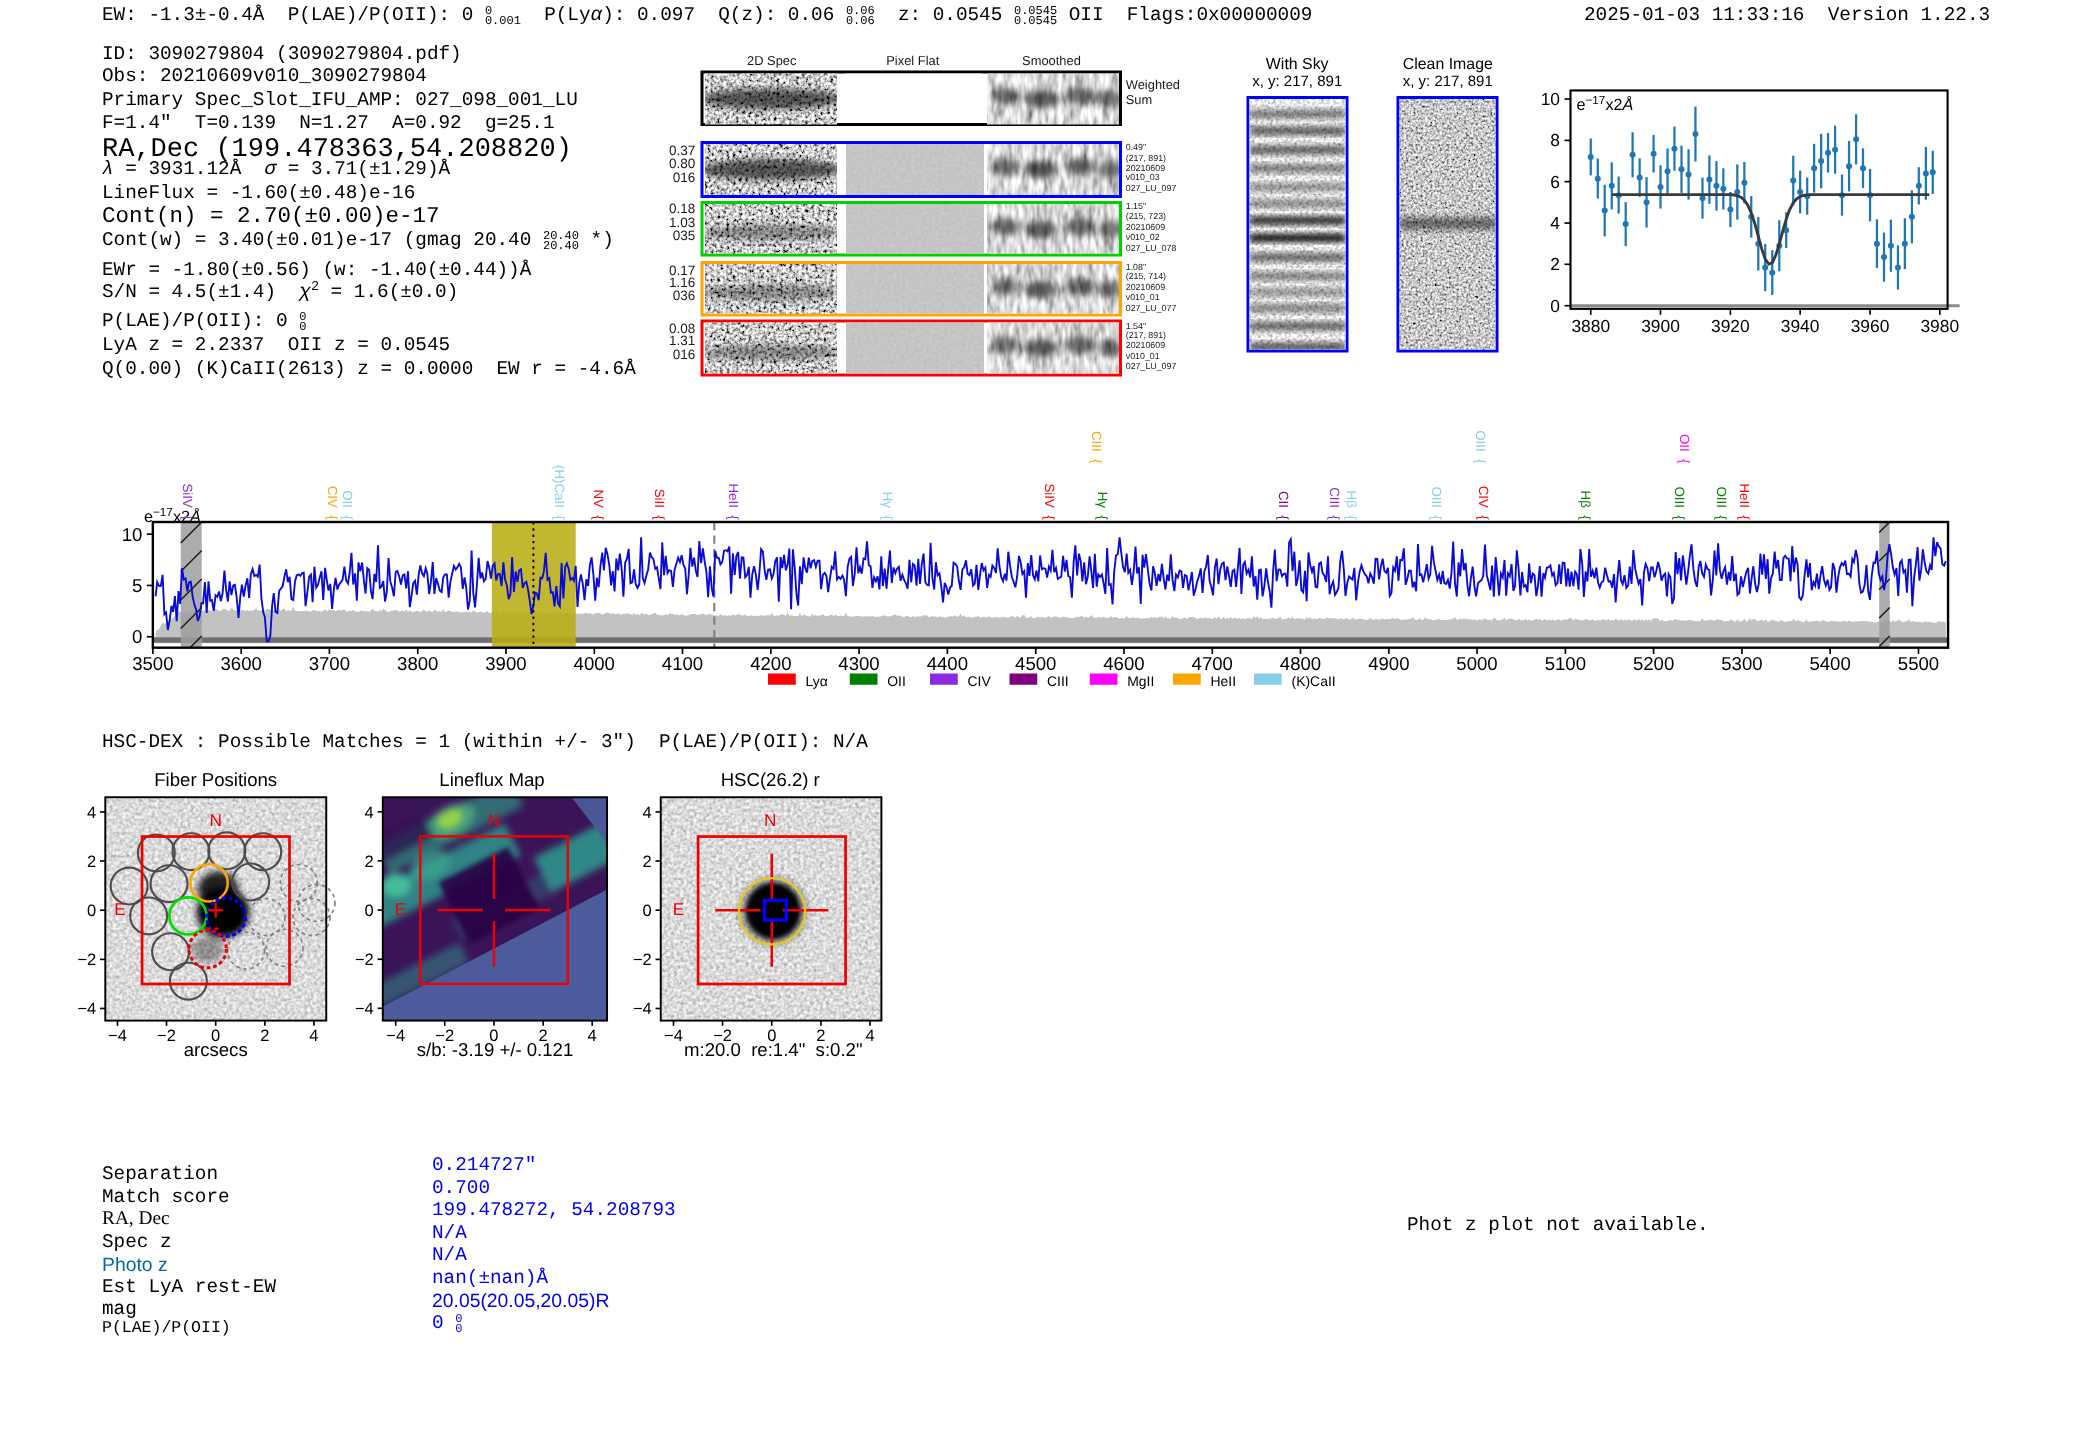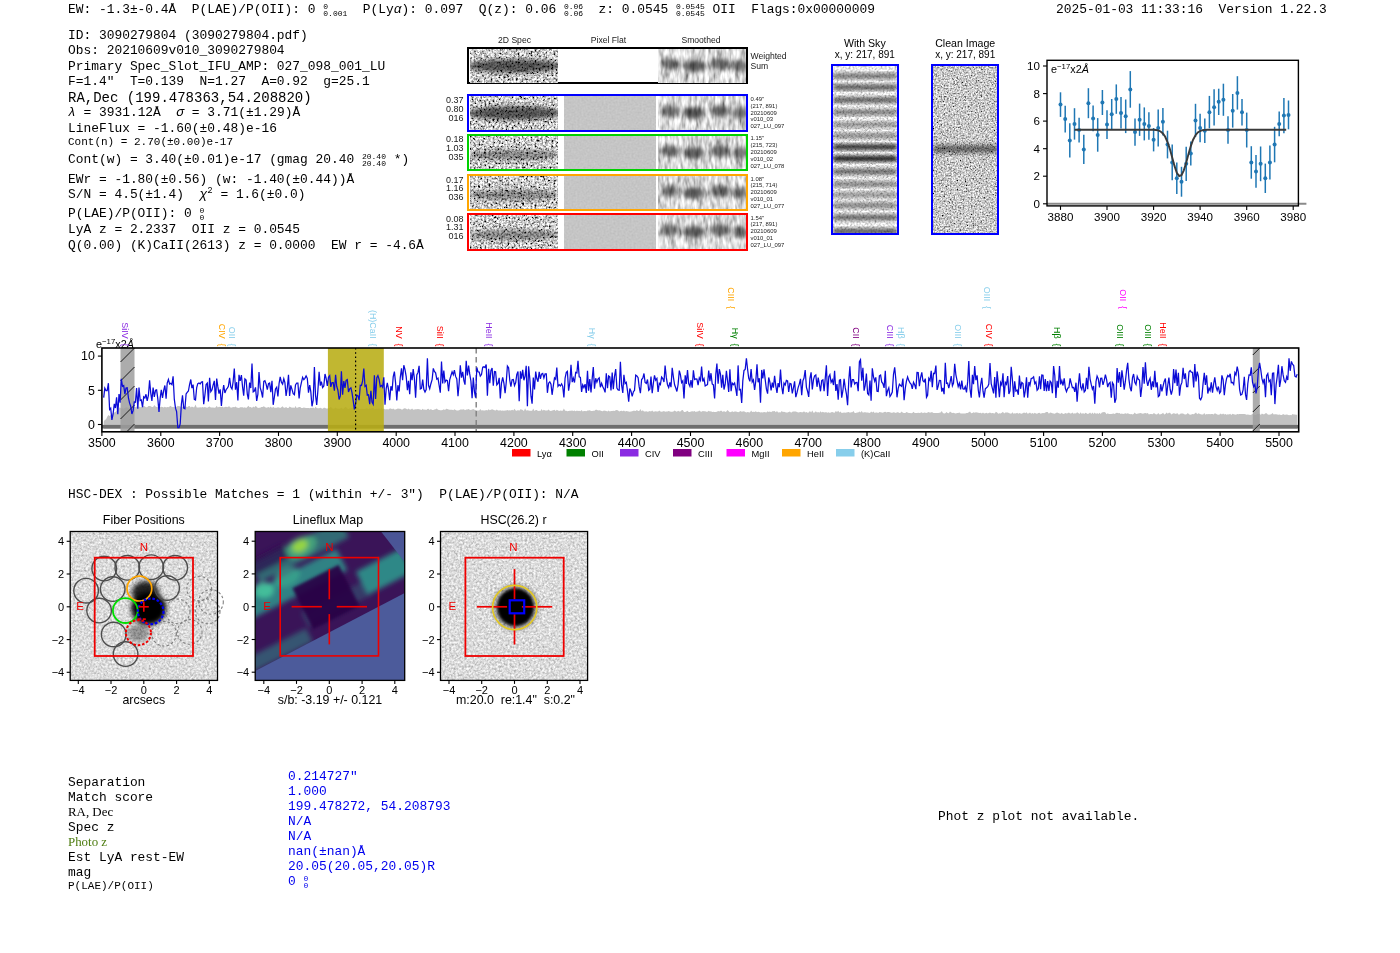--- a/index.html
+++ b/index.html
@@ -5,24 +5,24 @@
 body{width:1400px;height:953px;position:relative;overflow:hidden;}
 .abs{position:absolute;}
 div{line-height:1.18;}
 </style></head><body>
 <div class="abs" style="left:68px;top:2px;font-family:'Liberation Mono',monospace;font-size:12.9px;color:#000;white-space:pre;">EW: -1.3±-0.4Å  P(LAE)/P(OII): 0 <span style="display:inline-block;vertical-align:-3px;font-size:8.0px;line-height:6.8px;letter-spacing:0">0<br>0.001</span>  P(Ly<i>α</i>): 0.097  Q(z): 0.06 <span style="display:inline-block;vertical-align:-3px;font-size:8.0px;line-height:6.8px;letter-spacing:0">0.06<br>0.06</span>  z: 0.0545 <span style="display:inline-block;vertical-align:-3px;font-size:8.0px;line-height:6.8px;letter-spacing:0">0.0545<br>0.0545</span> OII  Flags:0x00000009</div>
 <div class="abs" style="left:1056px;top:2px;font-family:'Liberation Mono',monospace;font-size:12.9px;color:#000;white-space:pre;">2025-01-03 11:33:16  Version 1.22.3</div>
 <div class="abs" style="left:68px;top:27.5px;font-family:'Liberation Mono',monospace;font-size:12.9px;color:#000;white-space:pre;">ID: 3090279804 (3090279804.pdf)</div>
 <div class="abs" style="left:68px;top:43.0px;font-family:'Liberation Mono',monospace;font-size:12.9px;color:#000;white-space:pre;">Obs: 20210609v010_3090279804</div>
 <div class="abs" style="left:68px;top:58.5px;font-family:'Liberation Mono',monospace;font-size:12.9px;color:#000;white-space:pre;">Primary Spec_Slot_IFU_AMP: 027_098_001_LU</div>
 <div class="abs" style="left:68px;top:74.0px;font-family:'Liberation Mono',monospace;font-size:12.9px;color:#000;white-space:pre;">F=1.4"  T=0.139  N=1.27  A=0.92  g=25.1</div>
-<div class="abs" style="left:68px;top:89.5px;font-family:'Liberation Mono',monospace;font-size:14px;color:#000;white-space:pre;">RA,Dec (199.478363,54.208820)</div>
+<div class="abs" style="left:68px;top:89.5px;font-family:'Liberation Mono',monospace;font-size:18px;color:#000;white-space:pre;">RA,Dec (199.478363,54.208820)</div>
 <div class="abs" style="left:68px;top:105.0px;font-family:'Liberation Mono',monospace;font-size:12.9px;color:#000;white-space:pre;"><i>λ</i> = 3931.12Å  <i>σ</i> = 3.71(±1.29)Å</div>
 <div class="abs" style="left:68px;top:120.8px;font-family:'Liberation Mono',monospace;font-size:12.9px;color:#000;white-space:pre;">LineFlux = -1.60(±0.48)e-16</div>
-<div class="abs" style="left:68px;top:136.3px;font-family:'Liberation Mono',monospace;font-size:11px;color:#000;white-space:pre;">Cont(n) = 2.70(±0.00)e-17</div>
+<div class="abs" style="left:68px;top:136.3px;font-family:'Liberation Mono',monospace;font-size:15px;color:#000;white-space:pre;">Cont(n) = 2.70(±0.00)e-17</div>
 <div class="abs" style="left:68px;top:152.0px;font-family:'Liberation Mono',monospace;font-size:12.9px;color:#000;white-space:pre;">Cont(w) = 3.40(±0.01)e-17 (gmag 20.40 <span style="display:inline-block;vertical-align:-3px;font-size:8.0px;line-height:6.8px;letter-spacing:0">20.40<br>20.40</span> *)</div>
 <div class="abs" style="left:68px;top:172px;font-family:'Liberation Mono',monospace;font-size:12.9px;color:#000;white-space:pre;">EWr = -1.80(±0.56) (w: -1.40(±0.44))Å</div>
 <div class="abs" style="left:68px;top:186.3px;font-family:'Liberation Mono',monospace;font-size:12.9px;color:#000;white-space:pre;">S/N = 4.5(±1.4)  <i>χ</i><sup style="font-size:9px">2</sup> = 1.6(±0.0)</div>
 <div class="abs" style="left:68px;top:205.5px;font-family:'Liberation Mono',monospace;font-size:12.9px;color:#000;white-space:pre;">P(LAE)/P(OII): 0 <span style="display:inline-block;vertical-align:-3px;font-size:8.0px;line-height:6.8px;letter-spacing:0">0<br>0</span></div>
 <div class="abs" style="left:68px;top:221.8px;font-family:'Liberation Mono',monospace;font-size:12.9px;color:#000;white-space:pre;">LyA z = 2.2337  OII z = 0.0545</div>
 <div class="abs" style="left:68px;top:237.5px;font-family:'Liberation Mono',monospace;font-size:12.9px;color:#000;white-space:pre;">Q(0.00) (K)CaII(2613) z = 0.0000  EW r = -4.6Å</div>
 <div class="abs" style="left:514.5px;top:34.5px;transform:translateX(-50%);font-family:'Liberation Sans',sans-serif;font-size:8.6px;color:#1a1a1a;white-space:pre;">2D Spec</div>
 <div class="abs" style="left:608.5px;top:34.5px;transform:translateX(-50%);font-family:'Liberation Sans',sans-serif;font-size:8.6px;color:#1a1a1a;white-space:pre;">Pixel Flat</div>
 <div class="abs" style="left:701.0px;top:34.5px;transform:translateX(-50%);font-family:'Liberation Sans',sans-serif;font-size:8.6px;color:#1a1a1a;white-space:pre;">Smoothed</div>
 <div class="abs" style="left:466.5px;top:46.5px;width:277.1px;height:33.6px;border:2.2px solid #000000;background:#fff"></div>
@@ -804,24 +804,24 @@
     <line x1="437.0" y1="541.3" x2="440.5" y2="541.3" stroke="#000" stroke-width="1.1"></line>
     <text x="434.5" y="545.3" font-family="'Liberation Sans',sans-serif" font-size="11.0" fill="#000" text-anchor="end">4</text>
 </svg>
 <div class="abs" style="left:143.8px;top:692.5px;transform:translateX(-50%);font-family:'Liberation Sans',sans-serif;font-size:12.4px;color:#000;white-space:pre;">arcsecs</div>
 <div class="abs" style="left:330.0px;top:692.5px;transform:translateX(-50%);font-family:'Liberation Sans',sans-serif;font-size:12.4px;color:#000;white-space:pre;">s/b: -3.19 +/- 0.121</div>
 <div class="abs" style="left:515.5px;top:692.5px;transform:translateX(-50%);font-family:'Liberation Sans',sans-serif;font-size:12.4px;color:#000;white-space:pre;">m:20.0  re:1.4"  s:0.2"</div>
 <div class="abs" style="left:68px;top:774.5px;font-family:'Liberation Mono',monospace;font-size:12.9px;color:#000;white-space:pre;">Separation</div>
 <div class="abs" style="left:68px;top:789.5px;font-family:'Liberation Mono',monospace;font-size:12.9px;color:#000;white-space:pre;">Match score</div>
 <div class="abs" style="left:68px;top:804.5px;font-family:Liberation Serif, serif;font-size:12.9px;color:#000;white-space:pre;">RA, Dec</div>
 <div class="abs" style="left:68px;top:819.5px;font-family:'Liberation Mono',monospace;font-size:12.9px;color:#000;white-space:pre;">Spec z</div>
-<div class="abs" style="left:68px;top:834.5px;font-family:Liberation Serif, serif;font-size:12.9px;color:#4d7c0f;white-space:pre;text-align:center;">Photo z</div>
+<div class="abs" style="left:68px;top:834.5px;font-family:Liberation Sans, sans-serif;font-size:12.9px;color:#0369a1;white-space:pre;text-align:center;">Photo z</div>
 <div class="abs" style="left:68px;top:849.5px;font-family:'Liberation Mono',monospace;font-size:12.9px;color:#000;white-space:pre;">Est LyA rest-EW</div>
 <div class="abs" style="left:68px;top:864.5px;font-family:'Liberation Mono',monospace;font-size:12.9px;color:#000;white-space:pre;">mag</div>
 <div class="abs" style="left:68px;top:879.5px;font-family:'Liberation Mono',monospace;font-size:11px;color:#000;white-space:pre;">P(LAE)/P(OII)</div>
 <div class="abs" style="left:288px;top:768.5px;font-family:'Liberation Mono',monospace;font-size:12.9px;color:#0000ee;white-space:pre;">0.214727"</div>
-<div class="abs" style="left:288px;top:783.5px;font-family:'Liberation Mono',monospace;font-size:12.9px;color:#0000ee;white-space:pre;">1.000</div>
+<div class="abs" style="left:288px;top:783.5px;font-family:'Liberation Mono',monospace;font-size:12.9px;color:#0000ee;white-space:pre;">0.700</div>
 <div class="abs" style="left:288px;top:798.5px;font-family:'Liberation Mono',monospace;font-size:12.9px;color:#0000ee;white-space:pre;">199.478272, 54.208793</div>
 <div class="abs" style="left:288px;top:813.5px;font-family:'Liberation Mono',monospace;font-size:12.9px;color:#0000ee;white-space:pre;">N/A</div>
 <div class="abs" style="left:288px;top:828.5px;font-family:'Liberation Mono',monospace;font-size:12.9px;color:#0000ee;white-space:pre;">N/A</div>
 <div class="abs" style="left:288px;top:843.5px;font-family:'Liberation Mono',monospace;font-size:12.9px;color:#0000ee;white-space:pre;">nan(±nan)Å</div>
-<div class="abs" style="left:288px;top:858.5px;font-family:Liberation Mono, monospace;font-size:12.9px;color:#0000ee;white-space:pre;">20.05(20.05,20.05)R</div>
+<div class="abs" style="left:288px;top:858.5px;font-family:Liberation Sans, sans-serif;font-size:12.9px;color:#0000ee;white-space:pre;">20.05(20.05,20.05)R</div>
 <div class="abs" style="left:288px;top:873.5px;font-family:'Liberation Mono',monospace;font-size:12.9px;color:#0000ee;white-space:pre;">0 <span style="display:inline-block;vertical-align:-3px;font-size:8.0px;line-height:6.8px;letter-spacing:0">0<br>0</span></div>
 <div class="abs" style="left:938px;top:809px;font-family:'Liberation Mono',monospace;font-size:12.9px;color:#000;white-space:pre;">Phot z plot not available.</div>
 </body></html>

